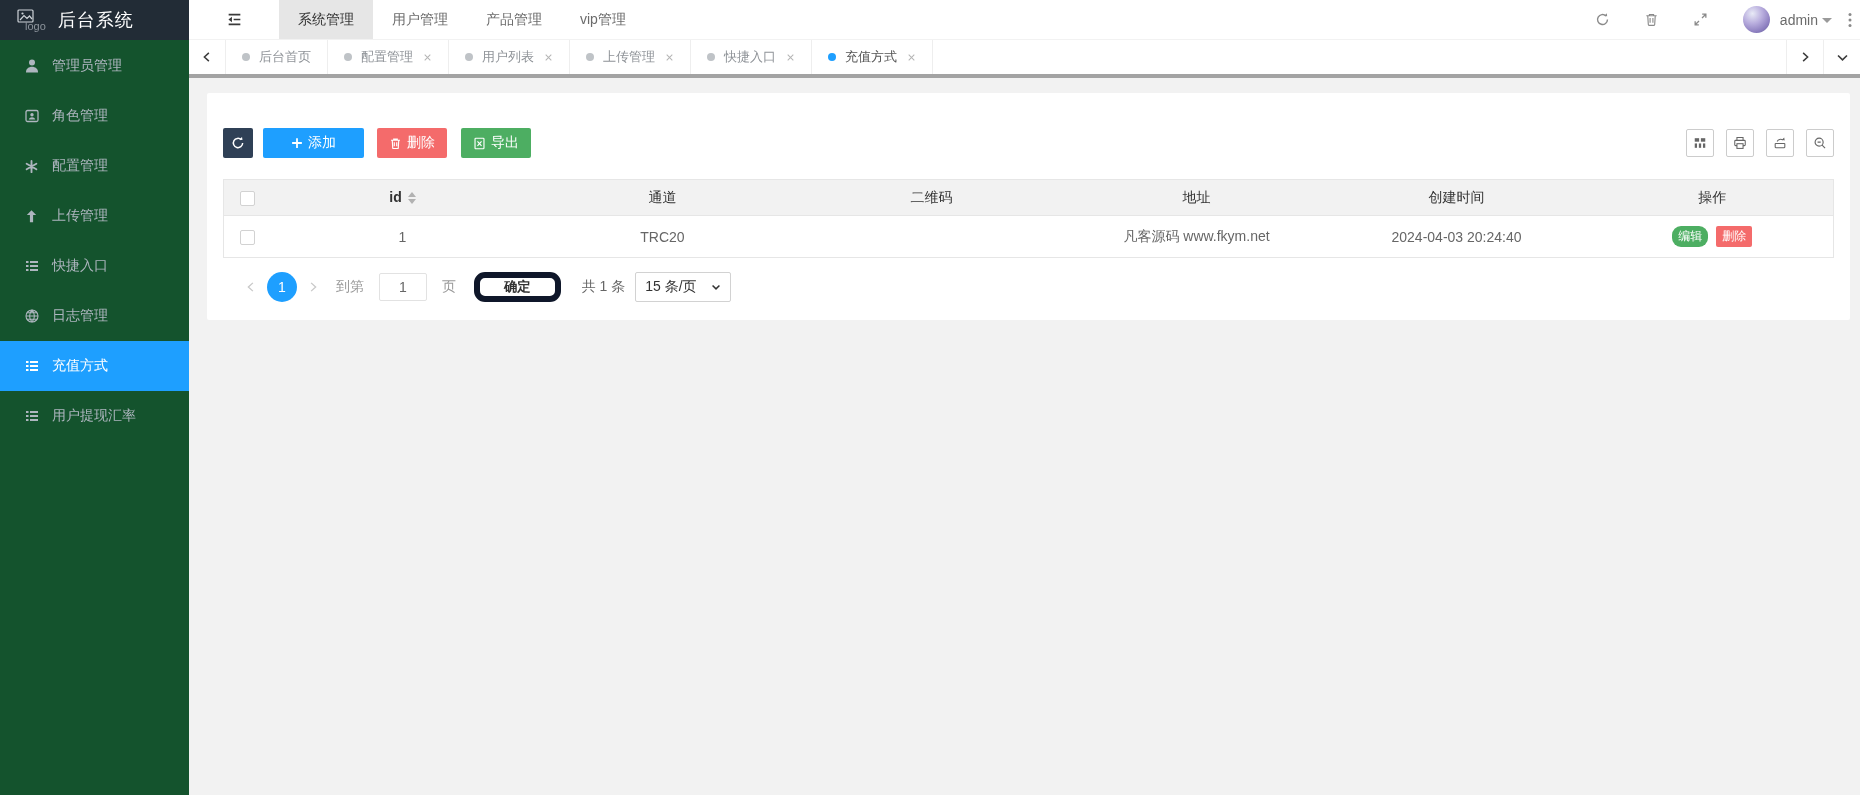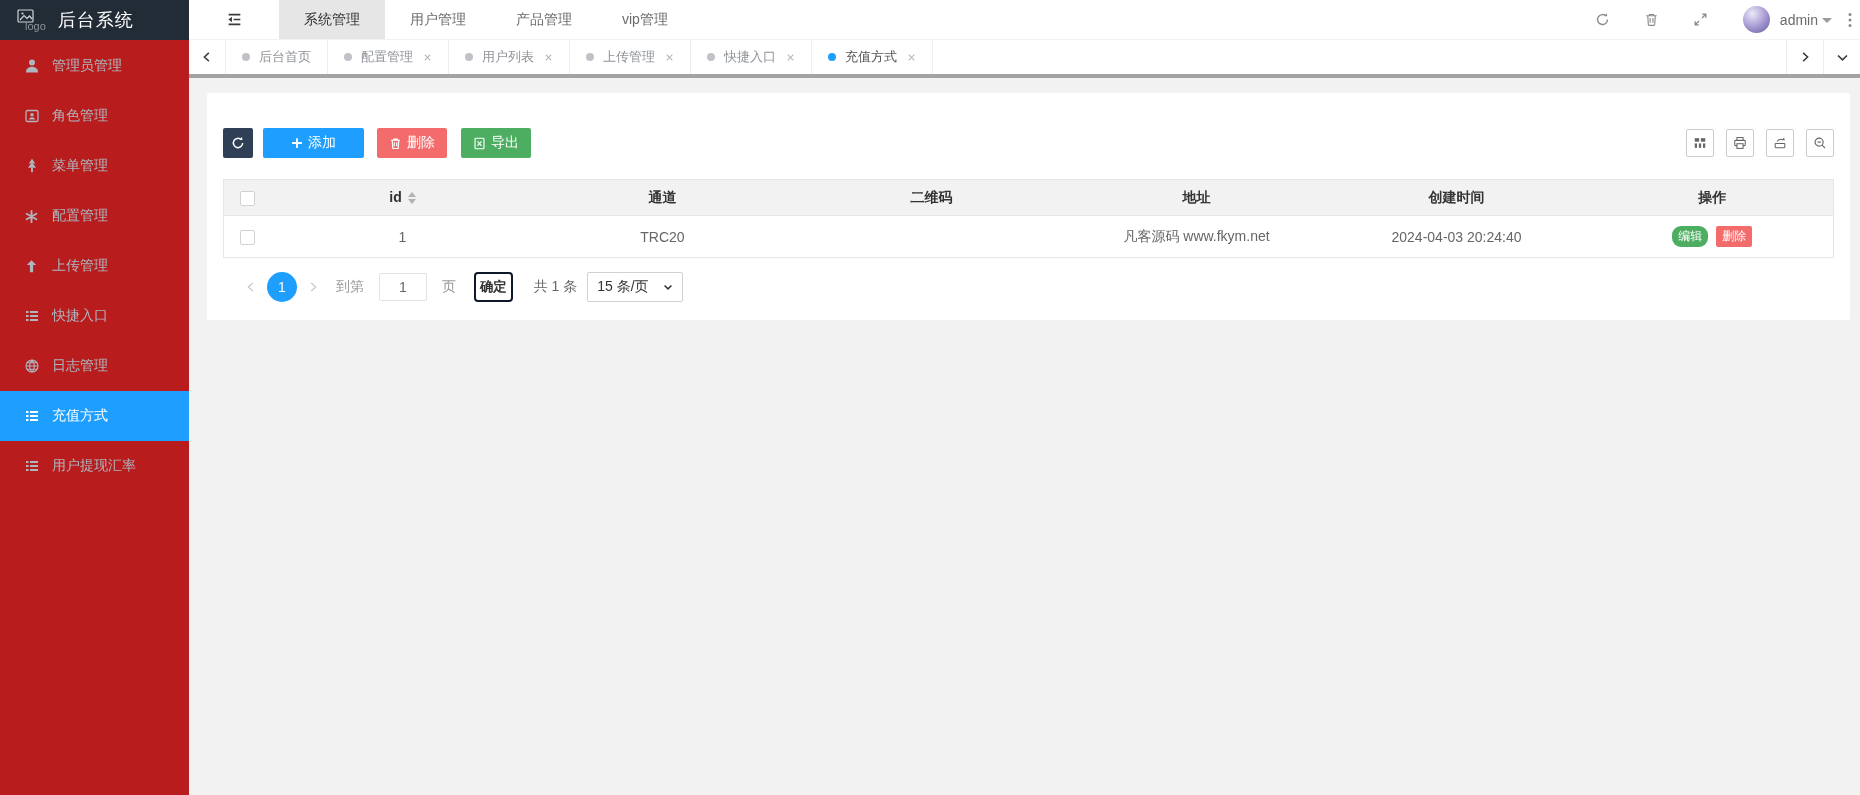--- a/index.html
+++ b/index.html
@@ -5,39 +5,39 @@
   * { box-sizing: border-box; }
   html,body { margin:0; padding:0; }
   body {
     width:1860px; height:795px; overflow:hidden;
     font-family:"Liberation Sans","DejaVu Sans",sans-serif;
     font-size:14px; background:#f2f2f2; display:flex; color:#333;
   }
   svg { display:block; }
 
   
-  .sidebar { width:189px; min-width:189px; height:795px; background:#b91c1c; color:#aeb6bf; }
+  .sidebar { width:189px; min-width:189px; height:795px; background:#14532d; color:#aeb6bf; }
   .logo { height:40px; background:#222c36; display:flex; align-items:center; padding-left:15px; }
   .logo-img-wrap { display:flex; flex-direction:column; align-items:flex-start; color:#cfd4d9; }
   .logo-img-wrap svg { margin-left:2px; }
   .logo-alt { font-size:11px; color:#8d949c; margin-left:10px; margin-top:-3px; }
   .logo-title { color:#fff; font-size:18px; font-weight:normal; margin-left:12px; letter-spacing:1px; white-space:nowrap; }
   .menu { padding-top:1px; }
   .side-item { height:50px; display:flex; align-items:center; padding-left:23px; cursor:pointer; white-space:nowrap; }
   .side-item .s-icon { width:17px; height:17px; margin-right:12px; display:flex; align-items:center; justify-content:center; }
   .side-item.active { background:#1E9FFF; color:#fff; }
 
   
   .right-col { flex:1; display:flex; flex-direction:column; height:795px; min-width:0; }
 
   
   .topbar { height:40px; min-height:40px; background:#fff; display:flex; align-items:stretch; border-bottom:1px solid #f2f2f2; }
   .collapse-btn { width:90px; display:flex; align-items:center; justify-content:center; color:#3a3a3a; cursor:pointer; }
   .topnav { display:flex; }
-  .nav-item { padding:0 25px; display:flex; align-items:center; color:#6b6b6b; cursor:pointer; }
+  .nav-item { padding:0 19px; display:flex; align-items:center; color:#6b6b6b; cursor:pointer; }
   .nav-item.active { background:#e6e6e6; color:#333; }
   .topbar-right { margin-left:auto; display:flex; align-items:center; padding-right:4px; }
   .tb-icon { color:#8a8a8a; margin:0 17px; cursor:pointer; }
   .avatar { width:27px; height:27px; border-radius:50%; margin-left:18px; cursor:pointer;
             background:radial-gradient(circle at 35% 28%, #e8eaf6 0%, #b9aede 38%, #8d7fc0 70%, #5f5c93 100%); }
   .user-name { color:#6b6b6b; margin:0 4px 0 10px; cursor:pointer; }
   .caret-down { width:0; height:0; border:5px solid transparent; border-top-color:#9a9a9a; margin-top:6px; cursor:pointer; }
   .more-btn { margin:0 4px 0 16px; color:#8a8a8a; cursor:pointer; }
 
   
@@ -64,39 +64,39 @@
   .btn-add { background:#1E9FFF; padding:0 28px; margin-left:10px; }
   .btn-del { background:#F46B6B; padding:0 12px; margin-left:13px; }
   .btn-export { background:#4DAE62; padding:0 12px; margin-left:14px; }
   .btn .b-icon { margin-right:5px; display:flex; }
   .toolbar-right { margin-left:auto; display:flex; gap:12px; }
   .tool-icon-btn { width:28px; height:28px; border:1px solid #ccc; border-radius:2px; background:#fff;
                    display:flex; align-items:center; justify-content:center; color:#666; cursor:pointer; }
 
   
   table { width:100%; border-collapse:collapse; table-layout:fixed; font-size:14px; border:1px solid #e6e6e6; }
-  thead th { background:#f2f2f2; height:36px; font-weight:700; color:#333; text-align:center;
+  thead th { background:#f2f2f2; height:36px; font-weight:400; color:#333; text-align:center;
              border-bottom:1px solid #e6e6e6; }
   th.col-id { font-weight:700; }
   tbody td { height:42px; color:#666; text-align:center; border-bottom:1px solid #e6e6e6; background:#fff; }
   .checkbox { display:inline-block; width:15px; height:15px; border:1px solid #d2d2d2; border-radius:2px; background:#fff; vertical-align:middle; cursor:pointer; }
   .sort { display:inline-flex; flex-direction:column; margin-left:6px; vertical-align:middle; cursor:pointer; }
   .sort .up { width:0; height:0; border:4px solid transparent; border-bottom:5px solid #b2b2b2; margin-bottom:2px; }
   .sort .down { width:0; height:0; border:4px solid transparent; border-top:5px solid #b2b2b2; }
   .badge { display:inline-flex; align-items:center; height:21px; padding:0 6px; border-radius:2px; color:#fff; font-size:12px; cursor:pointer; }
   .badge-edit { background:#4DAE62; margin-right:8px;border-radius:9px; }
   .badge-del { background:#F46B6B; }
 
   
   .pagination { display:flex; align-items:center; margin:14px 0 0 12px; color:#666; }
   .pg-arrow { color:#c9c9c9; margin:0 10px; display:flex; cursor:pointer; }
   .pg-current { width:30px; height:30px; border-radius:50%; background:#1E9FFF; color:#fff; display:flex; align-items:center; justify-content:center; cursor:pointer; }
   .pg-text { color:#999; margin:0 7px; }
   .pg-input { width:48px; height:28px; border:1px solid #e2e2e2; border-radius:2px; text-align:center; color:#666; font-size:14px; margin:0 8px; outline:none; }
-  .pg-confirm { height:30px; padding:0 4px; border:2px solid #0f172a; border-radius:4px; background:#fff; color:#333; font-weight:700; margin:0 11px; display:flex; align-items:center; cursor:pointer; }
+  .pg-confirm { height:30px; padding:0 24px; border:6px solid #0f172a; border-radius:11px; background:#fff; color:#333; font-weight:700; margin:0 11px; display:flex; align-items:center; cursor:pointer; }
   .pg-total { margin:0 10px; color:#666; }
   .pg-select { height:30px; border:1px solid #d2d2d2; border-radius:2px; display:flex; align-items:center; padding:0 9px; color:#333; cursor:pointer; background:#fff; }
   .pg-select .sel-caret { margin-left:14px; display:flex; color:#333; }
 </style>
 </head>
 <body>
 
 <aside class="sidebar">
   <div class="logo">
     <span class="logo-img-wrap">
@@ -121,30 +121,20 @@
     </div>
     <div class="side-item">
       <span class="s-icon">
         <svg width="16" height="16" viewBox="0 0 16 16">
             <rect x="2" y="2.5" width="12" height="11" rx="1.5" fill="none" stroke="currentColor" stroke-width="1.3"></rect>
             <circle cx="8" cy="6.8" r="1.7" fill="currentColor"></circle>
             <path d="M4.8 11.6c.4-1.6 1.7-2.4 3.2-2.4s2.8.8 3.2 2.4z" fill="currentColor"></path>
           </svg>
       </span>
       <span>角色管理</span>
-    </div>
-    <div class="side-item">
-      <span class="s-icon">
-        <svg width="16" height="16" viewBox="0 0 16 16" fill="currentColor">
-            <path d="M8 0.8l3.2 4.6H4.8z"></path>
-            <path d="M8 4.2l4 5.6H4z"></path>
-            <rect x="7.1" y="9.8" width="1.8" height="4.4"></rect>
-          </svg>
-      </span>
-      <span>菜单管理</span>
     </div>
     <div class="side-item">
       <span class="s-icon">
         <svg width="15" height="15" viewBox="0 0 16 16" stroke="currentColor" stroke-width="2" stroke-linecap="round">
             <path d="M8 2v12M2.8 5l10.4 6M2.8 11L13.2 5"></path>
           </svg>
       </span>
       <span>配置管理</span>
     </div>
     <div class="side-item">

